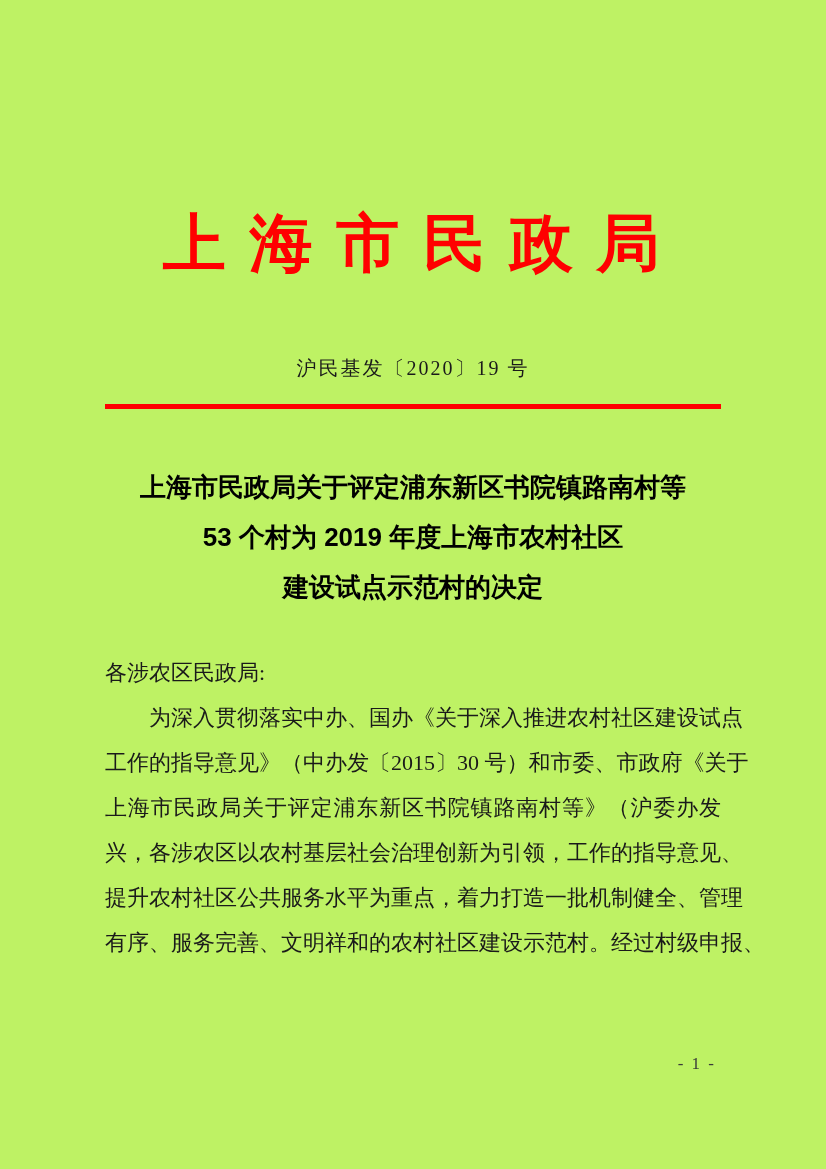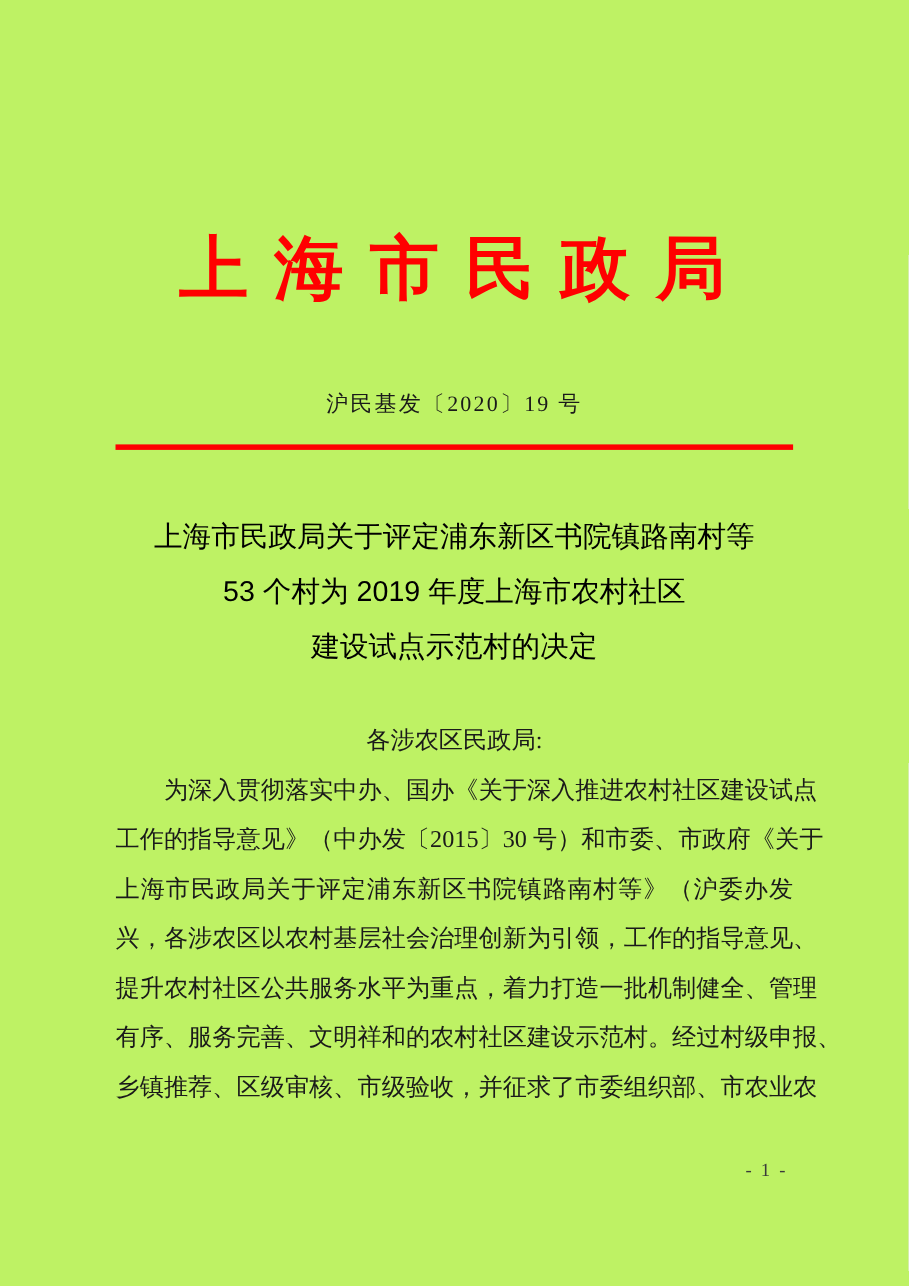--- a/index.html
+++ b/index.html
@@ -46,41 +46,41 @@
     height: 5px;
     background: #ff0000;
   }
   .doc-title {
     position: absolute;
     top: 462px;
     left: 105px;
     width: 616px;
     text-align: center;
     font-family: "Liberation Sans", "DejaVu Sans", sans-serif;
-    font-weight: normal;
+    font-weight: bold;
     font-size: 26px;
     color: #000000;
   }
   .doc-title-line {
     height: 50px;
     line-height: 50px;
     white-space: nowrap;
   }
   .doc-body {
     position: absolute;
     top: 650px;
     left: 105px;
     width: 616px;
     font-size: 22px;
     color: #1a1a1a;
   }
   .salutation {
     height: 45px;
     line-height: 45px;
-    text-align: center;
+    text-align: left;
   }
   .body-line {
     height: 45px;
     line-height: 45px;
     text-align: justify;
     text-align-last: justify;
     text-justify: inter-character;
     white-space: nowrap;
   }
   .body-line.indent {
@@ -114,18 +114,17 @@
   </div>
 
   <div class="doc-body">
     <div class="salutation">各涉农区民政局:</div>
     <div class="body-line indent">为深入贯彻落实中办、国办《关于深入推进农村社区建设试点</div>
     <div class="body-line">工作的指导意见》（中办发〔2015〕30 号）和市委、市政府《关于</div>
     <div class="body-line">上海市民政局关于评定浦东新区书院镇路南村等》（沪委办发</div>
     <div class="body-line">兴，各涉农区以农村基层社会治理创新为引领，工作的指导意见、</div>
     <div class="body-line">提升农村社区公共服务水平为重点，着力打造一批机制健全、管理</div>
     <div class="body-line">有序、服务完善、文明祥和的农村社区建设示范村。经过村级申报、</div>
-    <div class="body-line">乡镇推荐、区级审核、市级验收，并征求了市委组织部、市农业农</div>
   </div>
 
   <div class="page-number">- 1 -</div>
 
 </div>
 
 </body></html>

